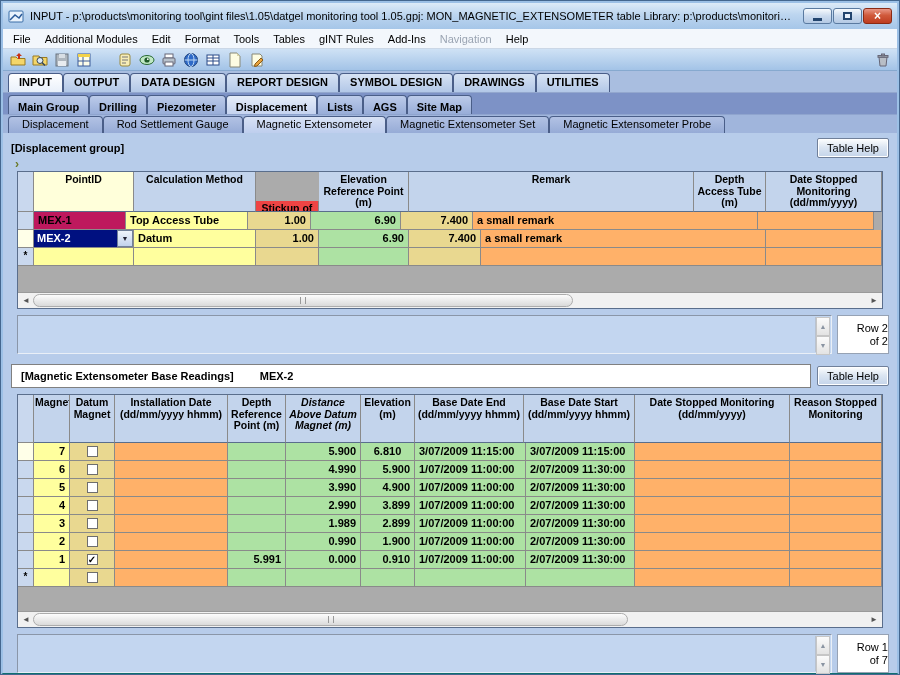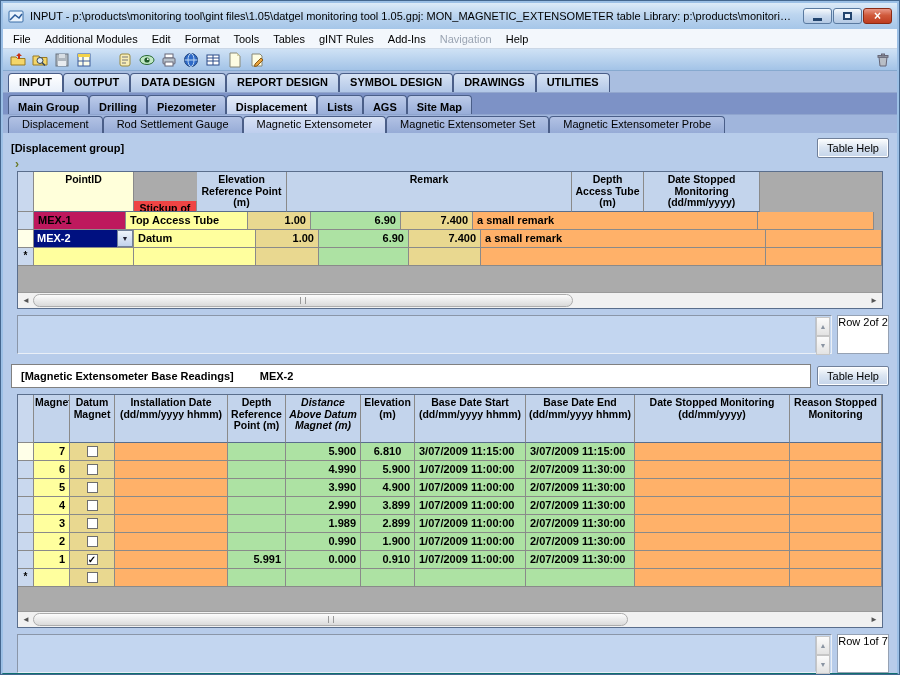--- a/index.html
+++ b/index.html
@@ -60,21 +60,21 @@
   
   .hscroll{height:16px;background:#F1F1F1;border-top:1px solid #9A9A9A;display:flex;align-items:center;padding:0 1px}
   .scr-arr{width:14px;font-size:8px;color:#555;text-align:center;flex:none}
   .scr-thumb{height:13px;border:1px solid #ACACAC;border-radius:7px;background:linear-gradient(#FDFDFD,#DADADA);display:flex;align-items:center;justify-content:center}
   .scr-thumb .grip{width:6px;height:7px;border-left:1px solid #999;border-right:1px solid #999}
   
   .status-row{display:flex;gap:5px;margin:6px 0 0 6px;align-items:stretch}
   .msgbox{flex:1;height:39px;background:#C3D6F0;border:1px solid;border-color:#8A96A8 #E9EFF7 #E9EFF7 #8A96A8;position:relative}
   .spinner{position:absolute;right:1px;top:1px;bottom:1px;width:15px;display:flex;flex-direction:column;background:#F0F0F0;border-left:1px solid #B8C2D0}
   .spin-btn{flex:1;font-size:7px;color:#8A94A2;text-align:center;line-height:17px;background:linear-gradient(#FBFBFB,#E3E3E3);border:1px solid #C6C6C6}
-  .row-indicator{width:52px;background:#fff;border:1px solid #96A2B4;display:flex;flex-direction:row;align-items:flex-start;justify-content:center;line-height:13px}
+  .row-indicator{width:52px;background:#fff;border:1px solid #96A2B4;display:flex;flex-direction:column;align-items:flex-end;justify-content:center;line-height:13px}
   .separator{height:5px}
   
   .bar-row{display:flex;gap:6px;align-items:center;margin-top:2px}
   .white-bar{flex:1;height:24px;background:#fff;border:1px solid #808080;display:flex;align-items:center;padding:0 9px;font-weight:bold;gap:26px}
 </style>
 </head>
 <body>
 
 <div class="window">
 
@@ -226,20 +226,21 @@
     <div class="panel-head">
       <span class="group-label">[Displacement group]</span>
       <span class="btn-help">Table Help</span>
     </div>
     <div class="nav-arrow">›</div>
     <div class="grid-box">
       <div>
           <div class="g-row" style="height: 40px;">
             <div class="g-cell g-rowhdr" style="width: 16px; background: rgb(201, 216, 238);"></div>
             <div class="g-cell g-colhdr" style="width: 100px; background: rgb(255, 255, 218);">PointID</div>
+            <div class="g-cell g-colhdr" style="width: 122px; background: rgb(195, 212, 236);">Calculation Method</div>
             <div class="g-cell g-colhdr" style="width: 63px; background: #ef4444; margin-top: 29px;">Stickup of Ref Point (m)</div>
             <div class="g-cell g-colhdr" style="width: 90px; background: rgb(195, 212, 236);">Elevation Reference Point (m)</div>
             <div class="g-cell g-colhdr" style="width: 285px; background: rgb(195, 212, 236);">Remark</div>
             <div class="g-cell g-colhdr" style="width: 72px; background: rgb(195, 212, 236);">Depth Access Tube (m)</div>
             <div class="g-cell g-colhdr" style="width: 116px; background: rgb(195, 212, 236);">Date Stopped Monitoring (dd/mm/yyyy)</div>
           </div>
           <div class="g-row g-data">
             <div class="g-cell g-rowhdr" style="width: 16px; background: rgb(201, 216, 238);"></div>
             <div class="g-cell g-datacell" style="width: 92px; background: #be185d;">MEX-1</div>
             <div class="g-cell g-datacell" style="width: 122px; background: rgb(255, 255, 158);">Top Access Tube</div>
@@ -309,22 +310,22 @@
     <div class="grid-box" style="margin-top:6px">
       <div>
           <div class="g-row" style="height: 48px;">
             <div class="g-cell g-rowhdr" style="width: 16px; background: rgb(201, 216, 238);"></div>
             <div class="g-cell g-colhdr" style="width: 36px; background: rgb(195, 212, 236);">Magnet</div>
             <div class="g-cell g-colhdr" style="width: 45px; background: rgb(195, 212, 236);">Datum Magnet</div>
             <div class="g-cell g-colhdr" style="width: 113px; background: rgb(195, 212, 236);">Installation Date (dd/mm/yyyy hhmm)</div>
             <div class="g-cell g-colhdr" style="width: 58px; background: rgb(195, 212, 236);">Depth Reference Point (m)</div>
             <div class="g-cell g-colhdr" style="width: 75px; background: rgb(195, 212, 236); font-style: italic;">Distance Above Datum Magnet (m)</div>
             <div class="g-cell g-colhdr" style="width: 54px; background: rgb(195, 212, 236);">Elevation (m)</div>
+            <div class="g-cell g-colhdr" style="width: 109px; background: rgb(195, 212, 236);">Base Date End (dd/mm/yyyy hhmm)</div>
             <div class="g-cell g-colhdr" style="width: 111px; background: rgb(195, 212, 236);">Base Date Start (dd/mm/yyyy hhmm)</div>
-            <div class="g-cell g-colhdr" style="width: 109px; background: rgb(195, 212, 236);">Base Date End (dd/mm/yyyy hhmm)</div>
             <div class="g-cell g-colhdr" style="width: 155px; background: rgb(195, 212, 236);">Date Stopped Monitoring (dd/mm/yyyy)</div>
             <div class="g-cell g-colhdr" style="width: 92px; background: rgb(195, 212, 236);">Reason Stopped Monitoring</div>
           </div>
           <div class="g-row g-data">
             <div class="g-cell g-rowhdr" style="width: 16px; background: rgb(255, 255, 232);"></div>
             <div class="g-cell g-datacell" style="width: 36px; background: rgb(255, 255, 158); text-align: right;">7</div>
             <div class="g-cell g-datacell g-center" style="width: 45px; background: rgb(233, 216, 144);">
               <div class="cb"></div>
             </div>
             <div class="g-cell g-datacell" style="width: 113px; background: rgb(255, 177, 105);"></div>

